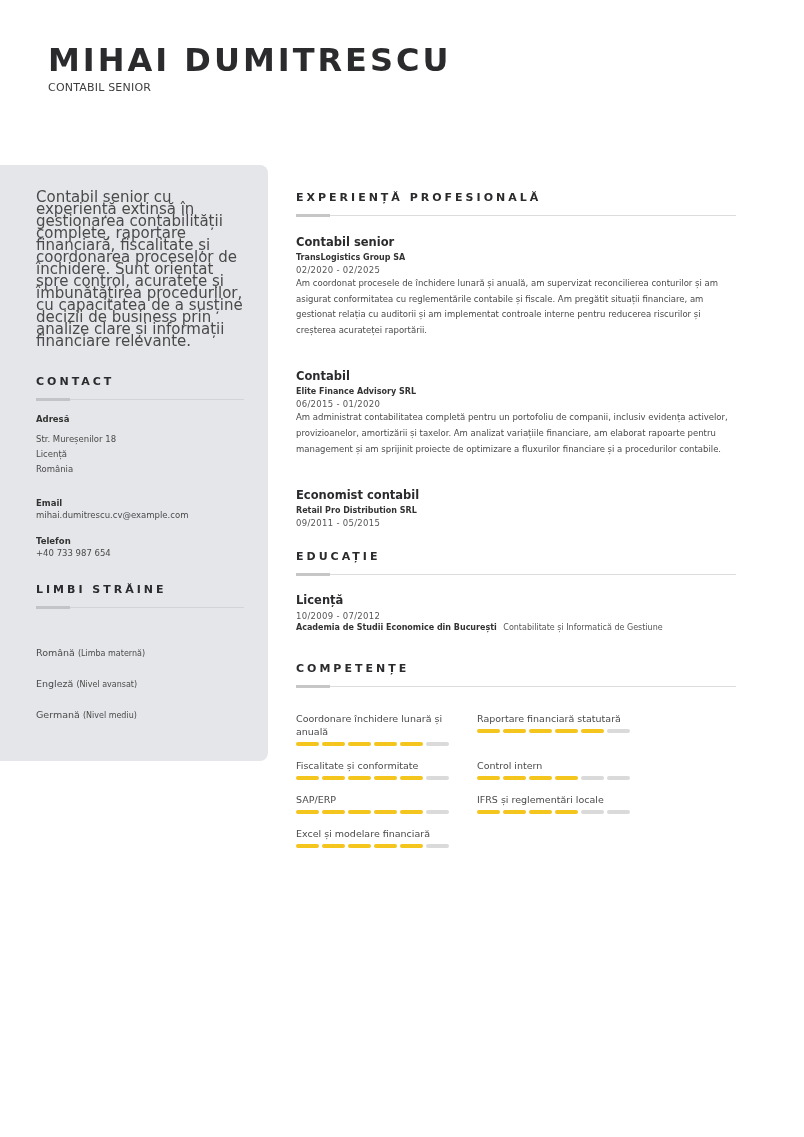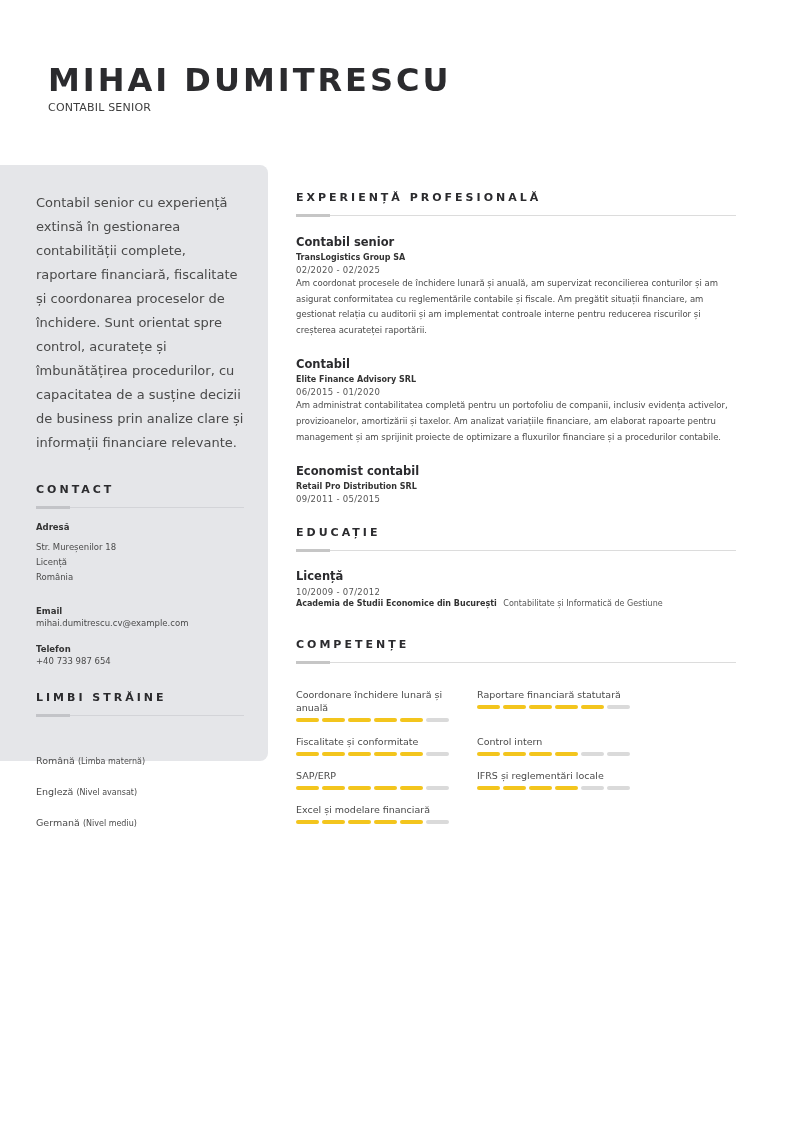--- a/index.html
+++ b/index.html
@@ -1,24 +1,24 @@
 <!DOCTYPE html>
 <html><head>
   <meta charset="utf-8">
   <style>
     * { box-sizing: border-box; margin: 0; padding: 0; }
     html, body { width: 804px; height: 1137px; background: #ffffff; }
     body { position: relative; font-family: "DejaVu Sans", "Liberation Sans", sans-serif; color: #3a3a3a; overflow: hidden; }
 
-    .header { position: absolute; left: 48px; top: 60px; }
+    .header { position: absolute; left: 48px; top: 40px; }
     .name { font-family: "DejaVu Sans", sans-serif; font-weight: bold; font-size: 32px; letter-spacing: 3px; color: #2b2b2e; line-height: 40px; }
     .jobtitle { font-size: 11px; color: #3d3d3d; margin-top: 1px; letter-spacing: 0.2px; }
 
     .sidebar { position: absolute; left: 0; top: 165px; width: 268px; height: 596px; background: #e5e6e9; border-radius: 0 8px 8px 0; padding: 26px 24px 0 36px; }
-    .summary { font-size: 13px; line-height: 24px; color: #4a4a4a; width: 210px; }
+    .summary { font-size: 15px; line-height: 12px; color: #4a4a4a; width: 210px; }
 
     .side-heading { font-weight: bold; font-size: 11px; letter-spacing: 3px; color: #2b2b2e; }
     .side-rule { position: relative; height: 3px; margin-top: 10px; width: 208px; }
     .side-rule .line { position: absolute; left: 0; right: 0; top: 1px; height: 1px; background: #d3d4d8; }
     .side-rule .accent { position: absolute; left: 0; top: 0; width: 34px; height: 3px; background: #c3c4c8; }
 
     .contact { margin-top: 28px; }
     .c-label { font-size: 8.5px; font-weight: bold; color: #333; }
     .c-value { font-size: 8.5px; color: #4a4a4a; line-height: 15px; }
     .c-block { margin-top: 13px; }
@@ -31,21 +31,21 @@
     .lang { font-size: 9.5px; color: #4a4a4a; margin-bottom: 15px; line-height: 15px; }
     .lang .lvl { font-size: 8px; }
 
     .main { position: absolute; left: 296px; top: 191px; width: 440px; }
     .sec-heading { font-weight: bold; font-size: 11px; letter-spacing: 3px; color: #2b2b2e; }
     .sec-rule { position: relative; height: 3px; margin-top: 10px; width: 440px; }
     .sec-rule .line { position: absolute; left: 0; right: 0; top: 1px; height: 1px; background: #dcdcdc; }
     .sec-rule .accent { position: absolute; left: 0; top: 0; width: 34px; height: 3px; background: #c6c6c6; }
 
     .job { margin-top: 18px; }
-    .job + .job { margin-top: 19px; }
+    .job + .job { margin-top: 31px; }
     .job-title { font-size: 11.5px; font-weight: bold; color: #2b2b2e; line-height: 15px; }
     .job-company { font-size: 8px; font-weight: bold; color: #333; margin-top: 3px; }
     .job-dates { font-size: 8.5px; color: #555; margin-top: 3px; letter-spacing: 0.3px; }
     .job-desc { font-size: 8.5px; color: #4a4a4a; line-height: 15.6px; margin-top: 1px; }
 
     .edu-section { margin-top: 22px; }
     .edu { margin-top: 17px; }
     .edu + .edu { margin-top: 3px; }
     .edu-degree { font-size: 11.5px; font-weight: bold; color: #2b2b2e; line-height: 15px; }
     .edu-dates { font-size: 8.5px; color: #555; margin-top: 3px; letter-spacing: 0.3px; }

